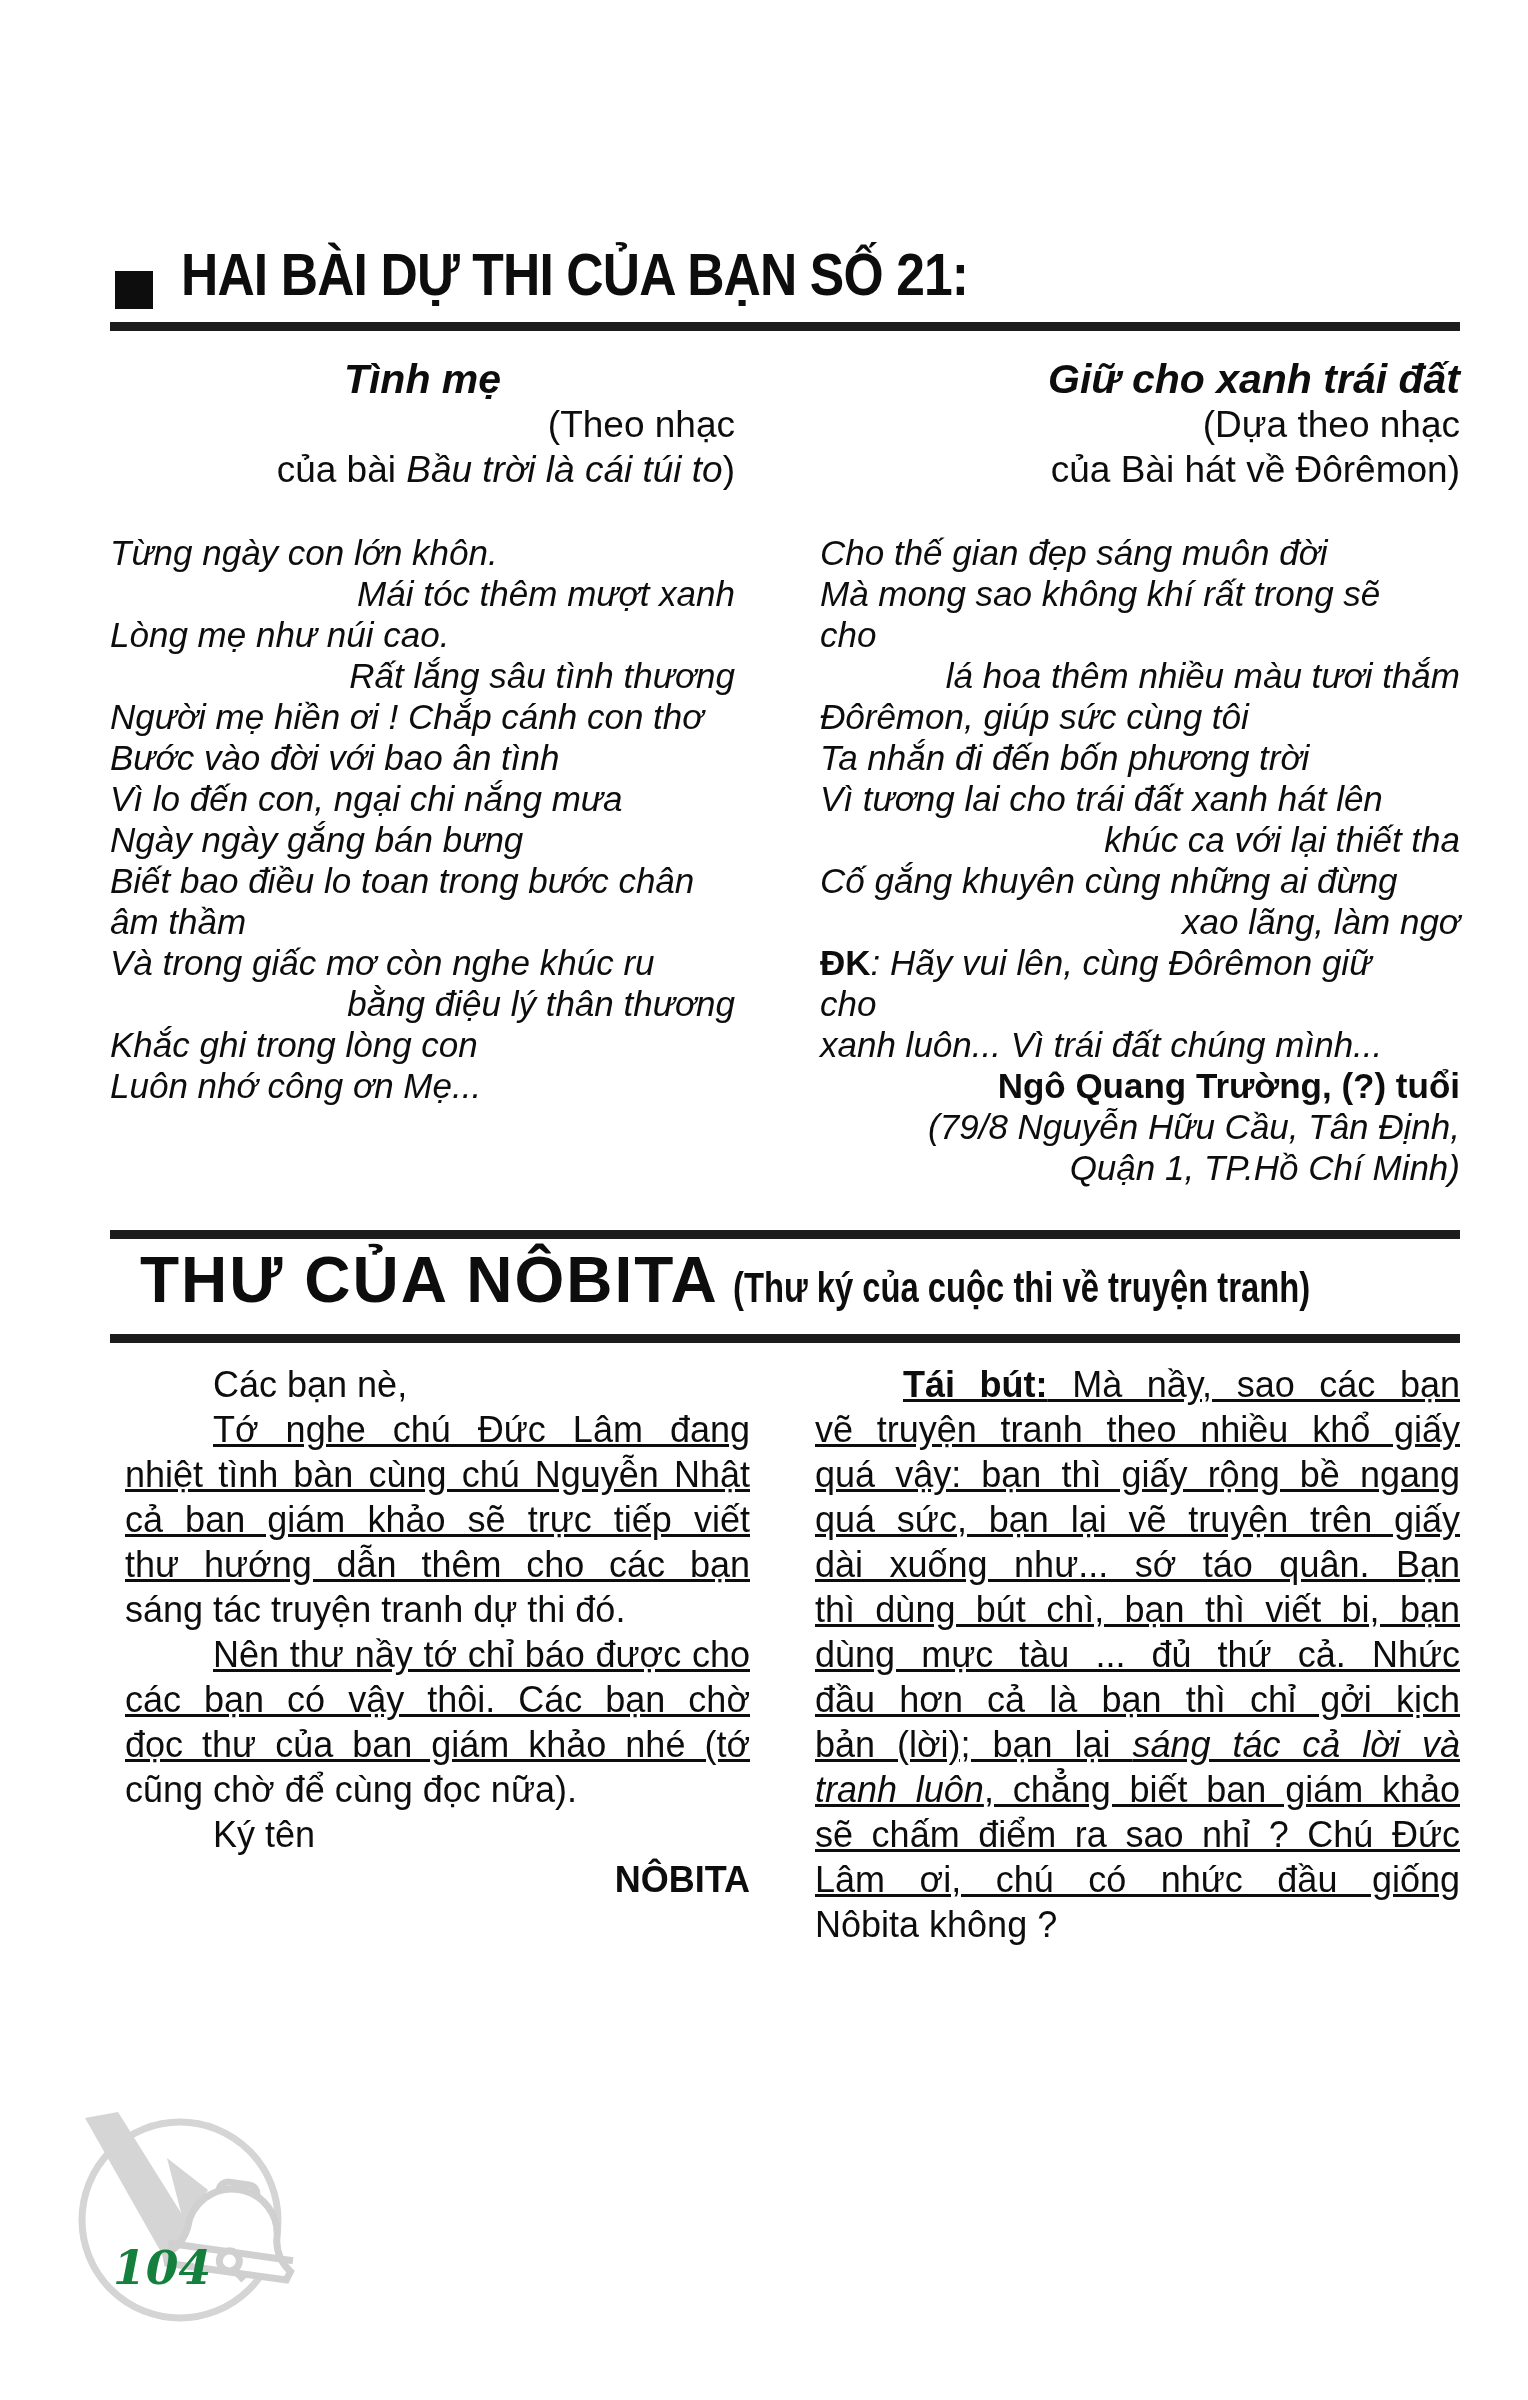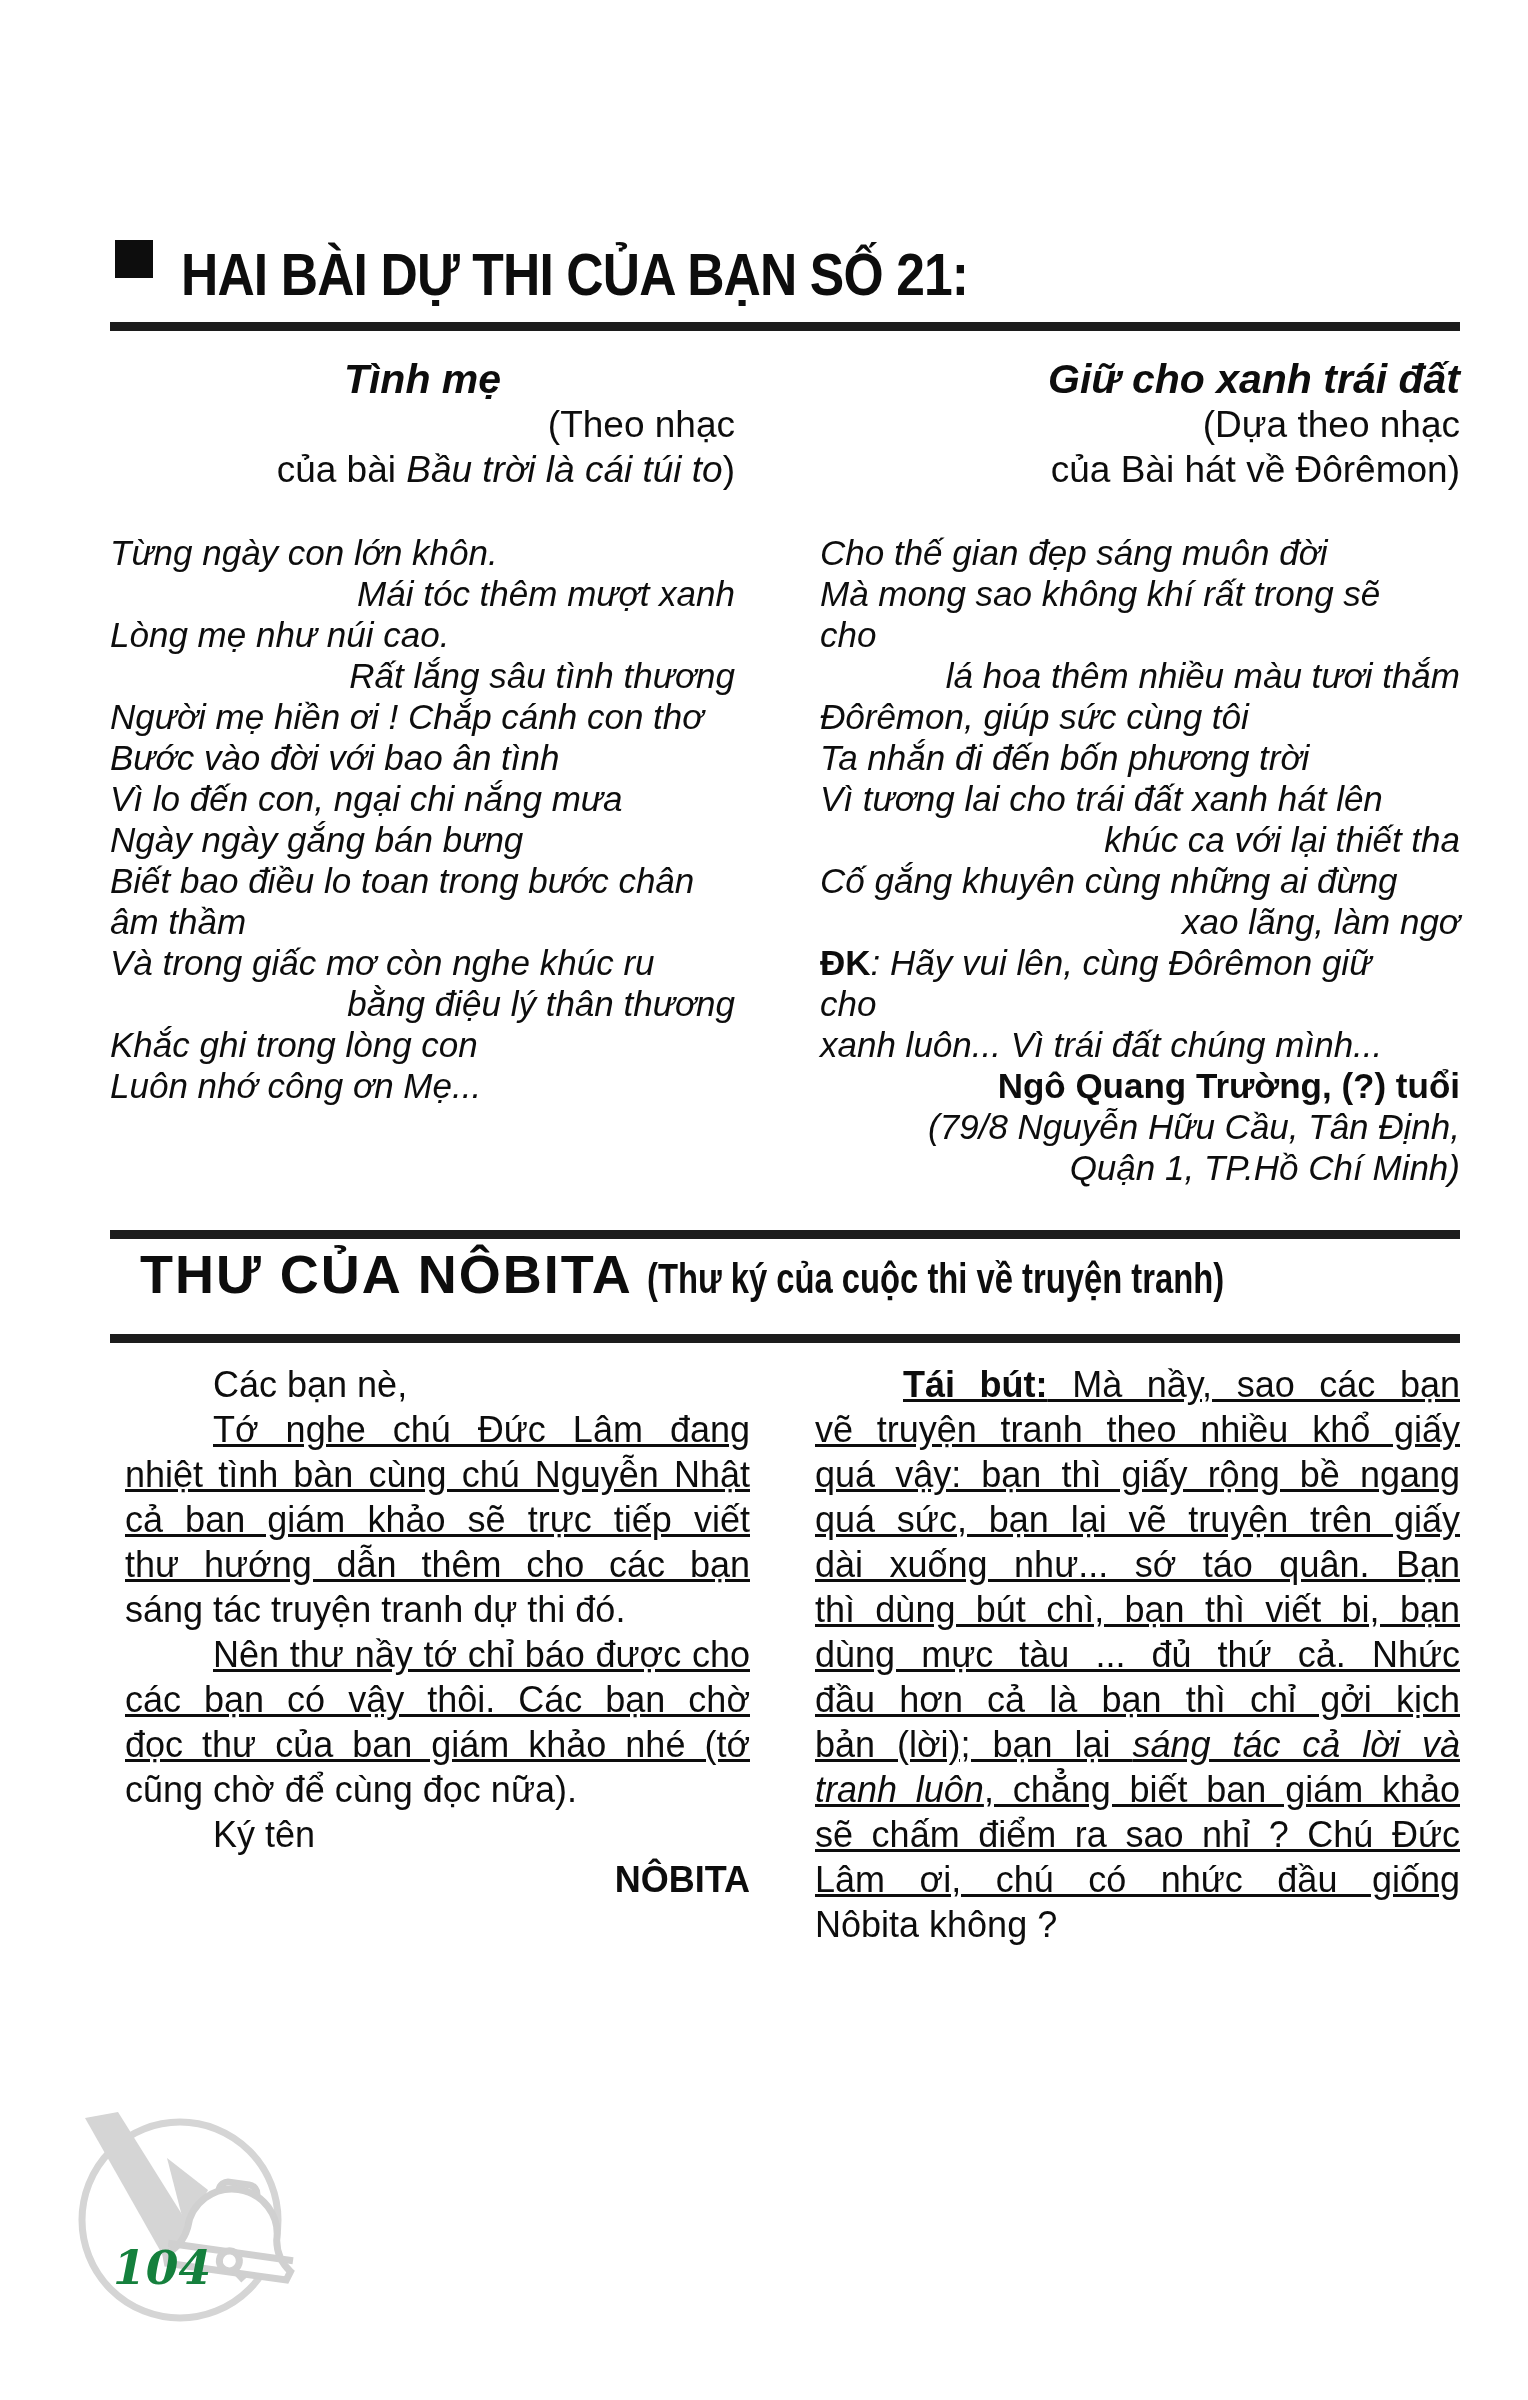--- a/index.html
+++ b/index.html
@@ -1,21 +1,21 @@
 <!DOCTYPE html>
 <html><head>
 <meta charset="utf-8">
 <style>
   html,body{margin:0;padding:0;background:#fff;}
   .page{
     position:relative;width:1528px;height:2400px;background:#ffffff;
     overflow:hidden;font-family:"Liberation Sans",sans-serif;color:#0d0d0d;
   }
   
-  .contest-header{position:absolute;top:240px;left:115px;display:flex;align-items:flex-start;gap:28px;}
+  .contest-header{position:absolute;top:240px;left:115px;display:flex;align-items:flex-end;gap:28px;}
   .bullet{width:38px;height:38px;background:#0d0d0d;flex:0 0 auto;}
   .contest-title{
     font-size:60px;font-weight:700;letter-spacing:-1px;white-space:nowrap;
     transform:scaleX(0.86);transform-origin:0 50%;
   }
   .rule{position:absolute;left:110px;width:1350px;height:9px;background:#1c1c1c;}
   .rule1{top:322px;}
   .rule2{top:1230px;}
   .rule3{top:1334px;}
   
@@ -23,21 +23,21 @@
   .pcol-left{width:625px;}
   .pcol-right{width:640px;}
   .poem-title{font-weight:700;font-style:italic;font-size:41px;line-height:46px;}
   .pcol-left .poem-title{text-align:center;}
   .pcol-right .poem-title{text-align:right;padding-left:45px;}
   .byline .line{font-style:normal;font-size:37px;line-height:45px;}
   .plines{margin-top:40px;}
   .plines .line{font-style:italic;font-size:35px;line-height:41px;}
   
   .nobita-header{position:absolute;top:1243px;left:140px;white-space:nowrap;}
-  .nh-title{font-size:54px;font-weight:700;letter-spacing:2px;}
+  .nh-title{font-size:64px;font-weight:700;letter-spacing:2px;}
   .nh-sub{font-size:42px;font-weight:700;display:inline-block;transform:scaleX(0.78);transform-origin:0 100%;margin-left:10px;}
   
   .letter{position:absolute;top:1362px;left:110px;width:1350px;display:flex;justify-content:space-between;}
   .lcol-left{width:625px;margin-left:15px;}
   .lcol-right{width:645px;}
   .letter .line{font-size:36px;line-height:45px;}
   
   .line{text-align:left;}
   .r{text-align:right;}
   .j{text-align:justify;text-align-last:justify;text-decoration:underline;}

